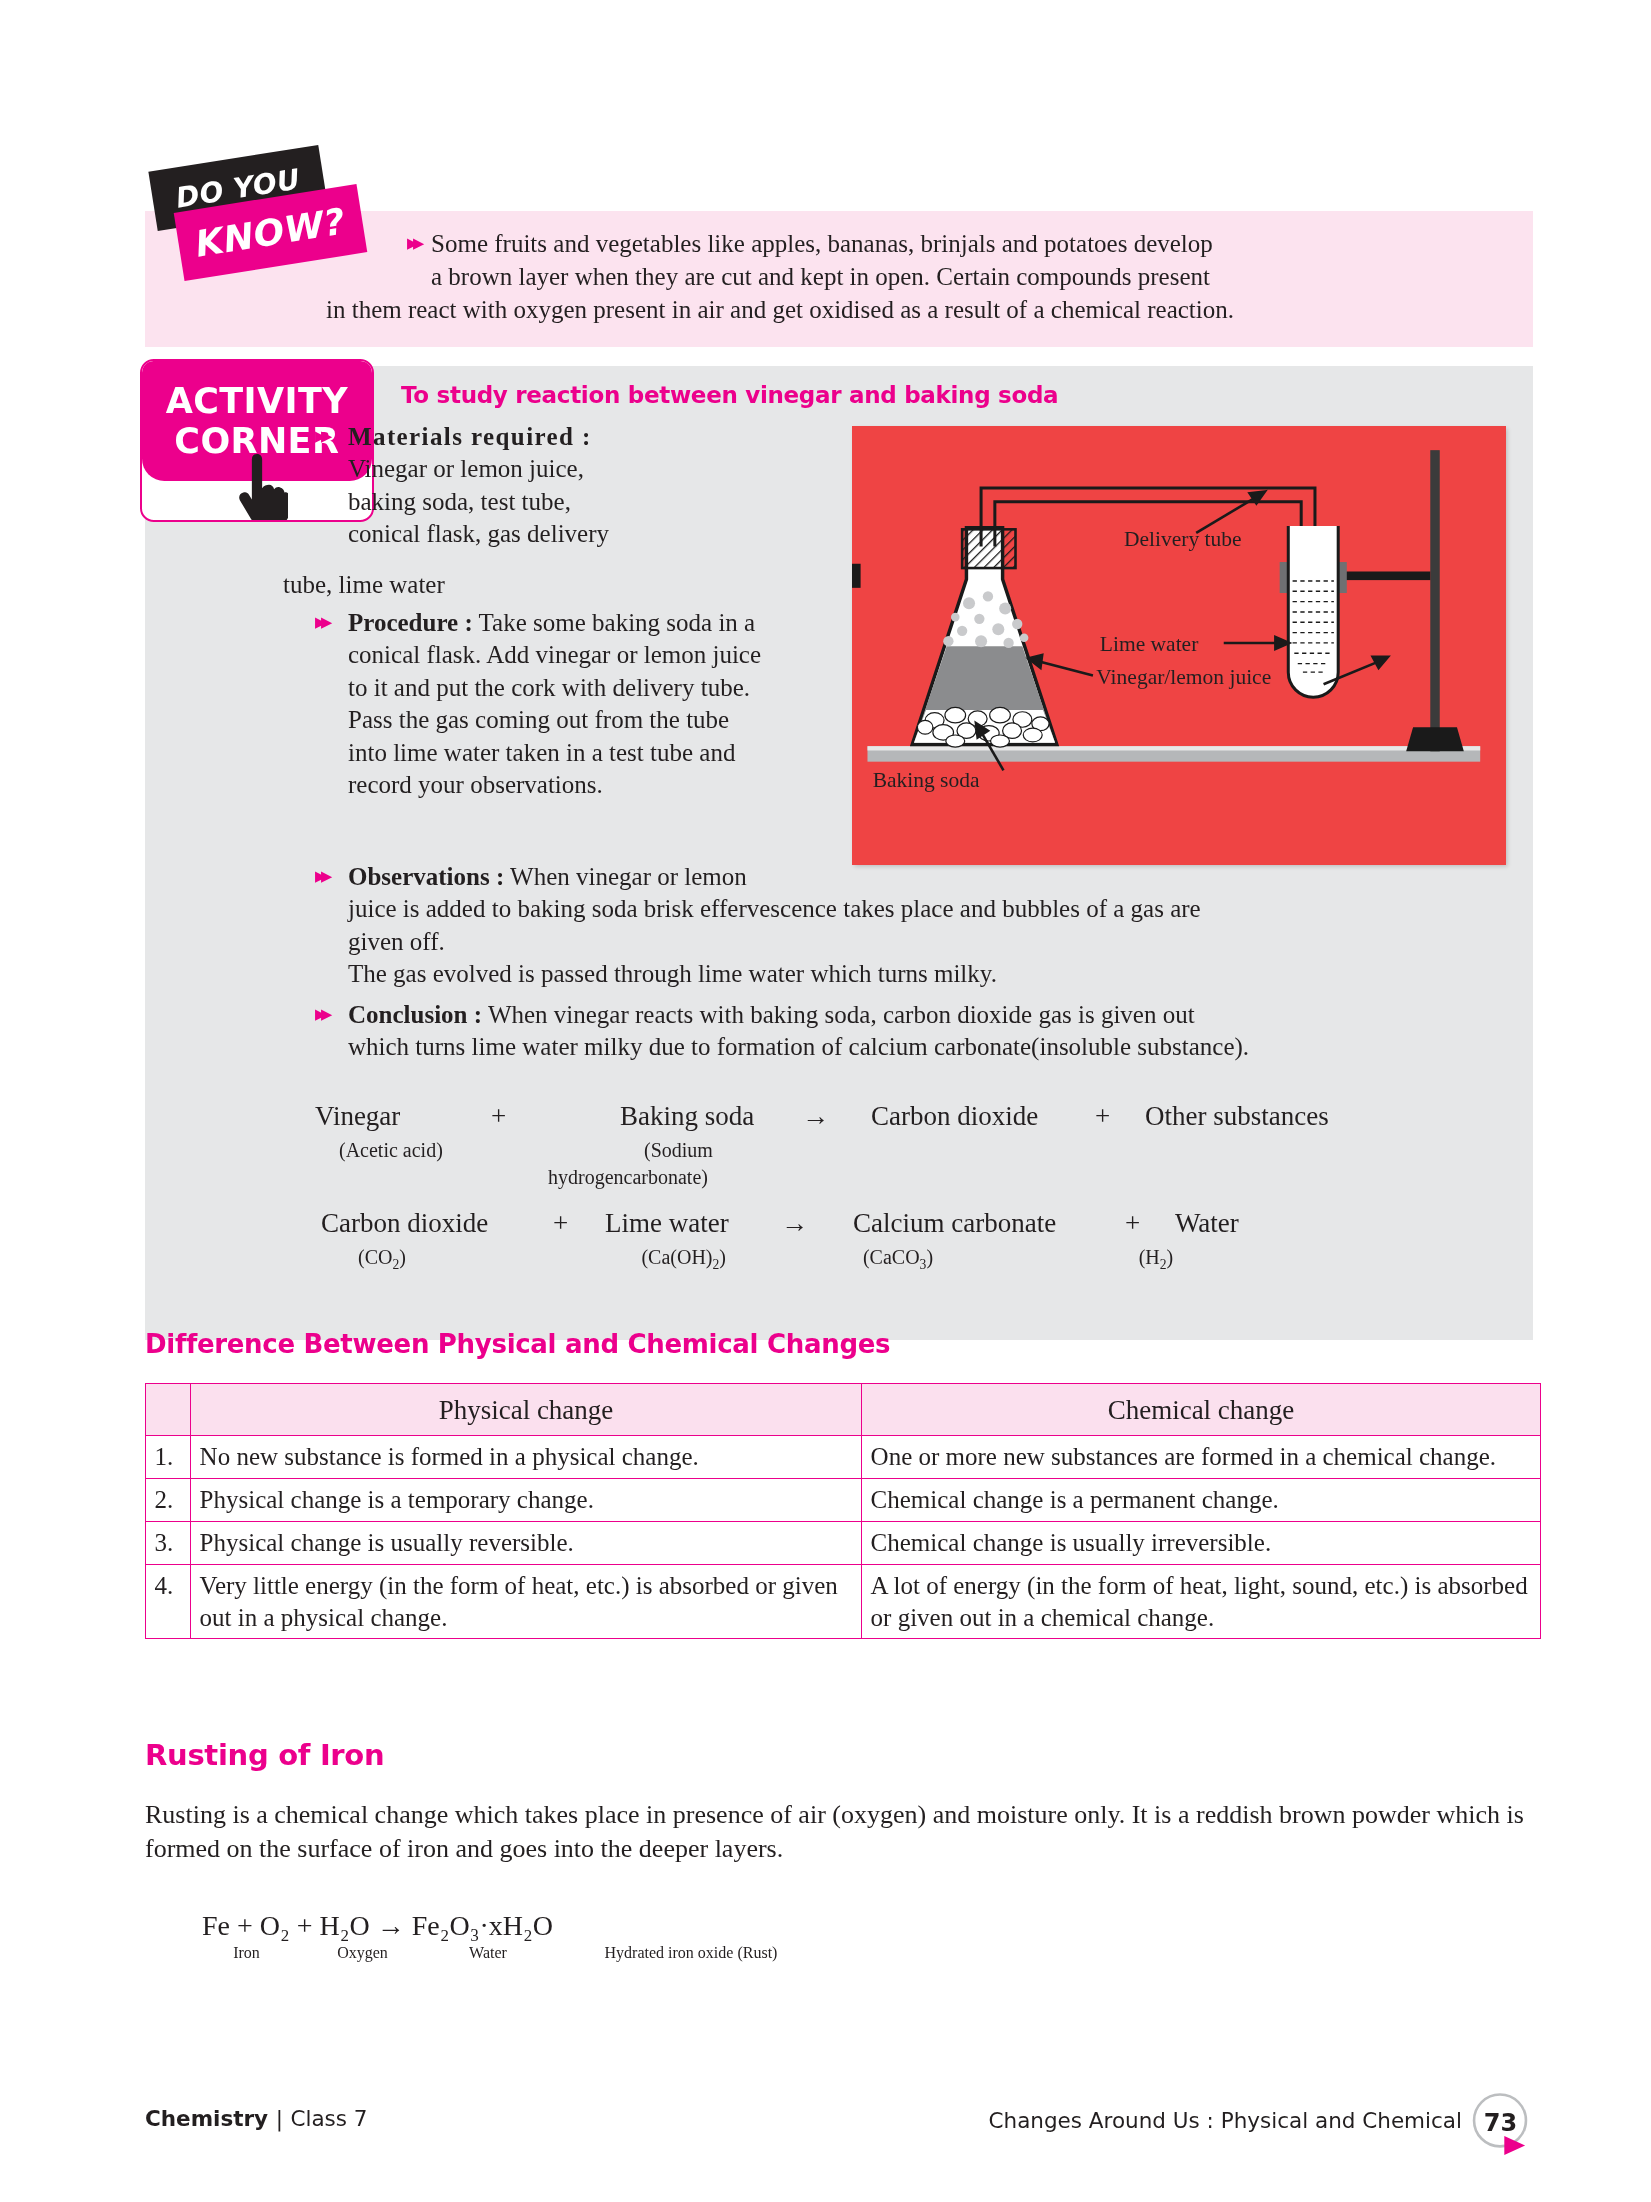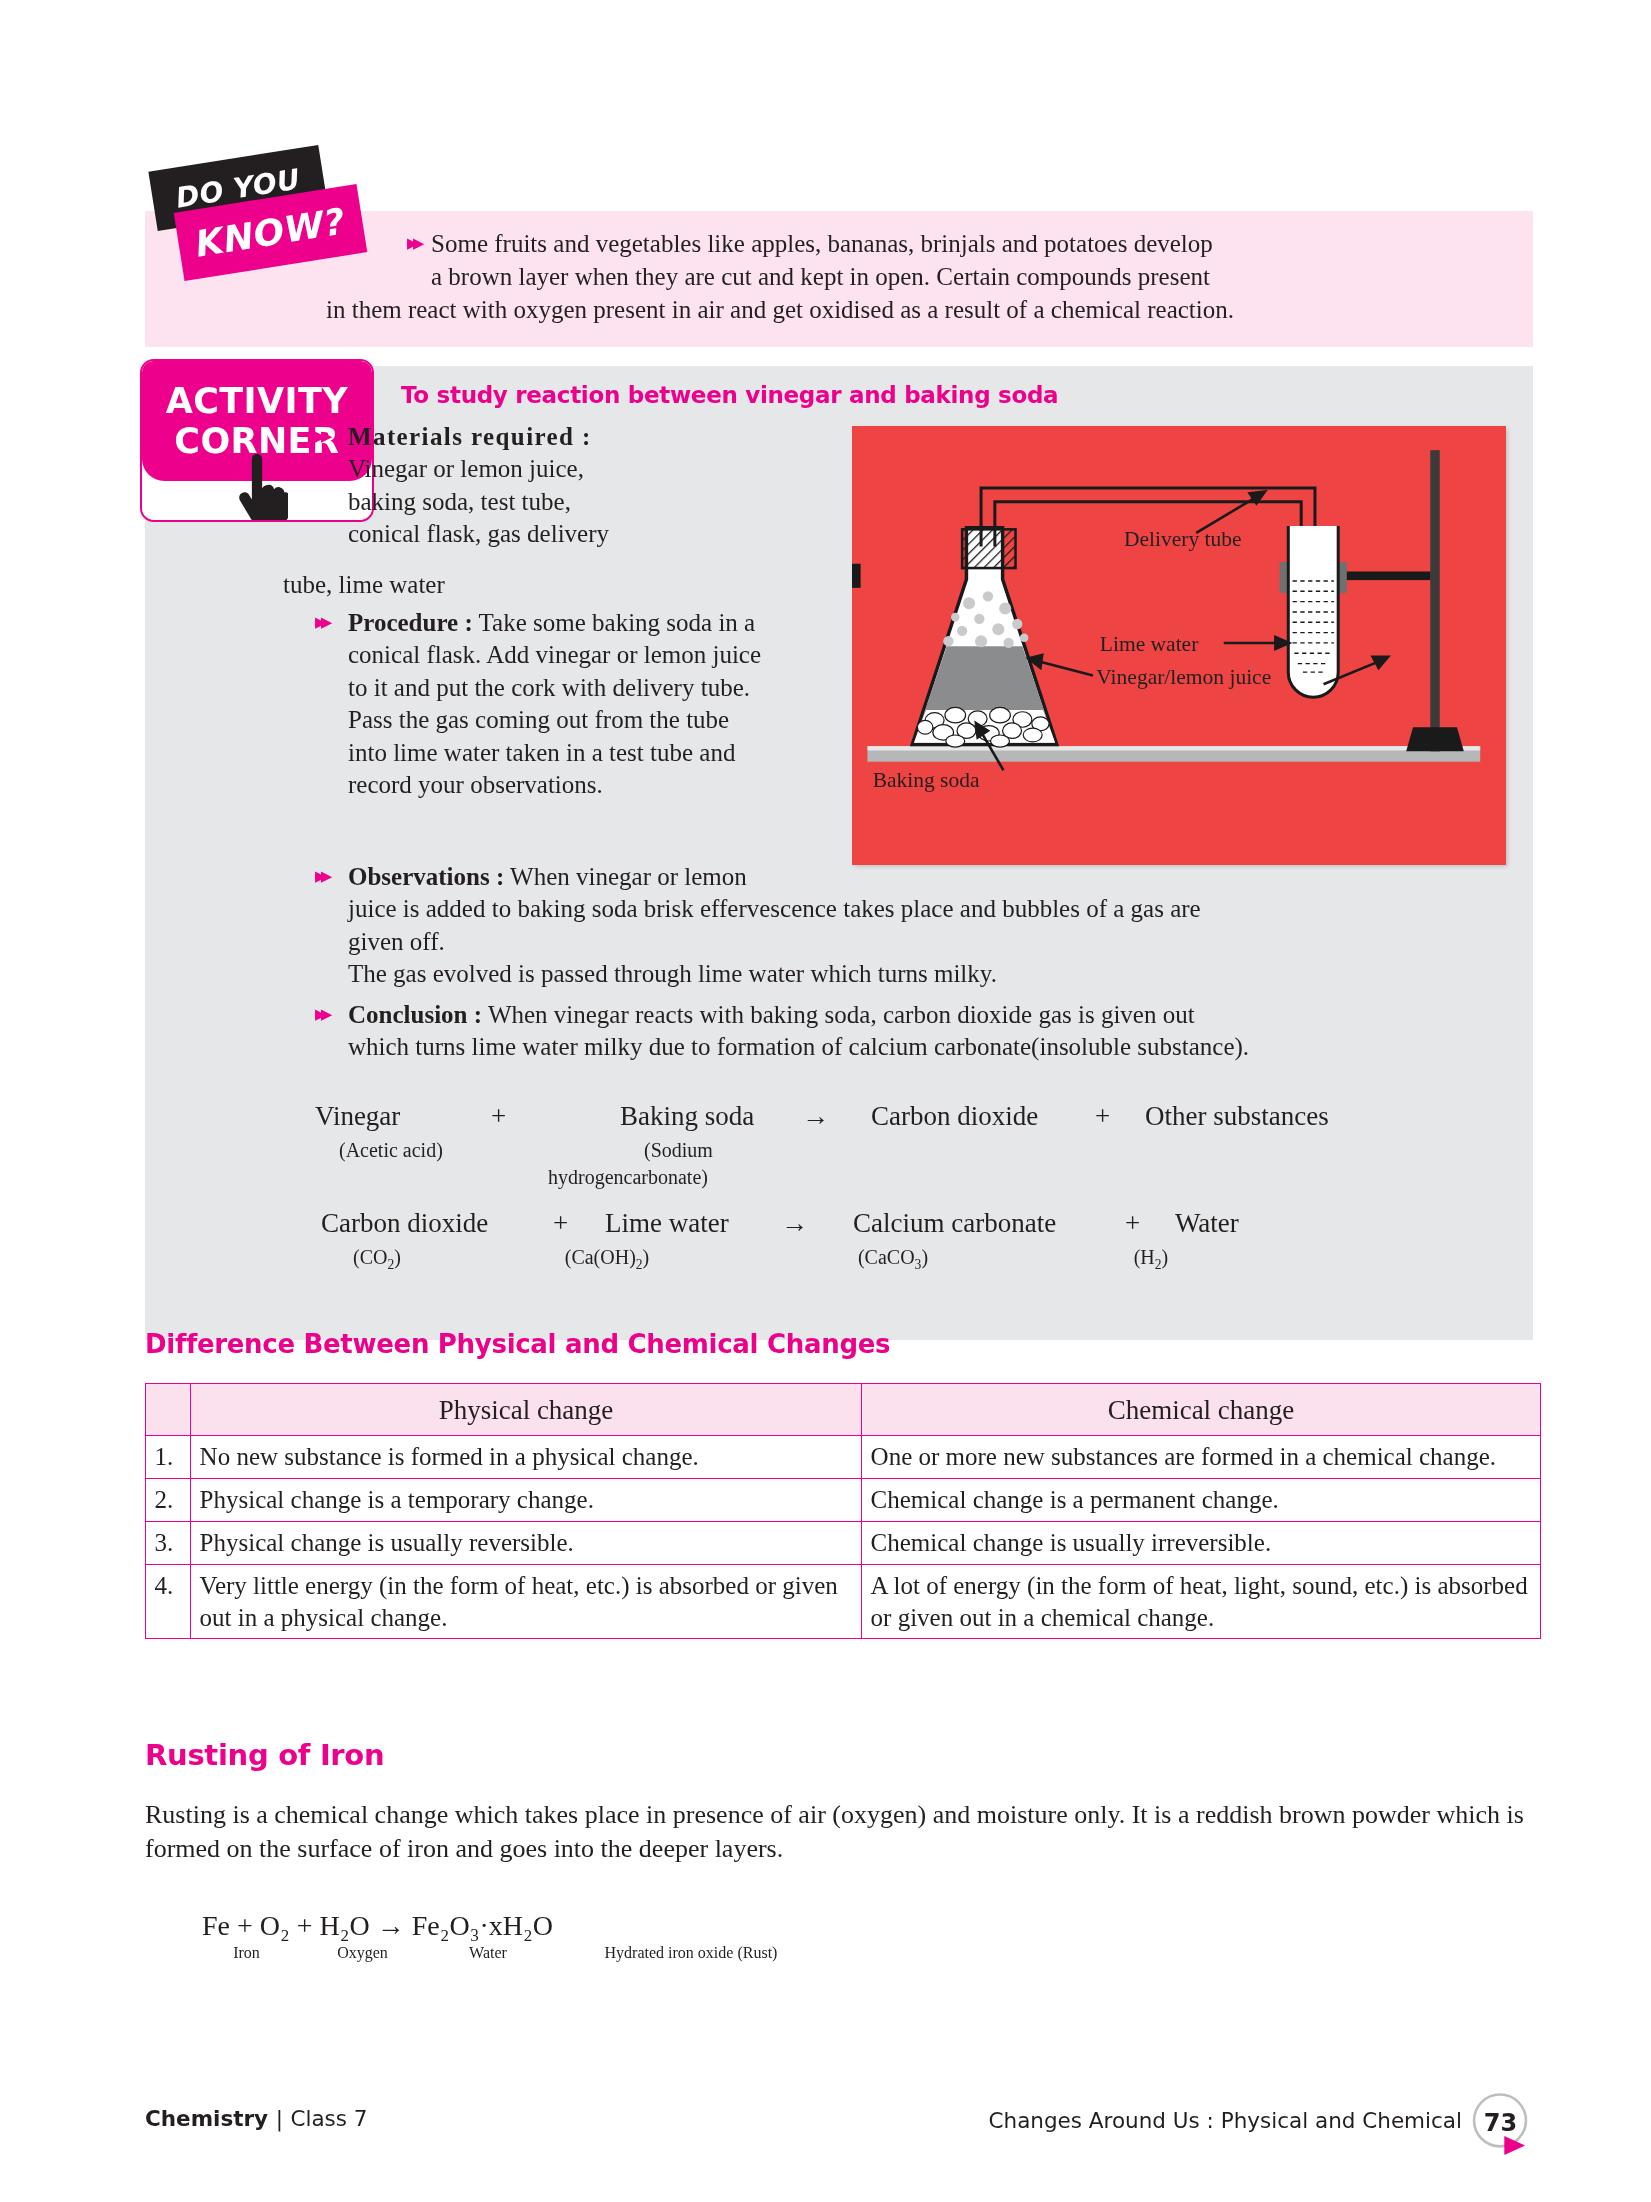--- a/index.html
+++ b/index.html
@@ -307,23 +307,23 @@
     <div class="eqbox" style="top:841px;">
       <div class="eqrow" style="padding-left:176px;">
         <span style="width:232px;">Carbon dioxide</span>
         <span style="width:52px;">+</span>
         <span style="width:176px;">Lime water</span>
         <span style="width:72px;">→</span>
         <span style="width:272px;">Calcium carbonate</span>
         <span style="width:50px;">+</span>
         <span>Water</span>
       </div>
-      <div class="eqsub" style="padding-left:116px; display:flex; margin-top:5.2px;">
+      <div class="eqsub" style="padding-left:89px; display:flex; margin-top:5.2px;margin-left:32px;">
         <span style="width:232px; text-align:center;"><span>(CO</span><sub>2</sub><span>)</span></span>
-        <span style="width:228px; text-align:center;"><span>(Ca(OH)</span><sub>2</sub><span>)</span></span>
+        <span style="width:228px; text-align:right;"><span>(Ca(OH)</span><sub>2</sub><span>)</span></span>
         <span style="width:344px; text-align:center;"><span>(CaCO</span><sub>3</sub><span>)</span></span>
         <span style="width:172px; text-align:center;"><span>(H</span><sub>2</sub><span>)</span></span>
       </div>
     </div>
 
     <div class="diagram">
       <svg width="654" height="439" viewBox="0 0 760 510">
 
         <rect x="18" y="372" width="712" height="18" fill="#b5b7b9"></rect>
         <rect x="18" y="372" width="712" height="5" fill="#e8e8e8"></rect>

